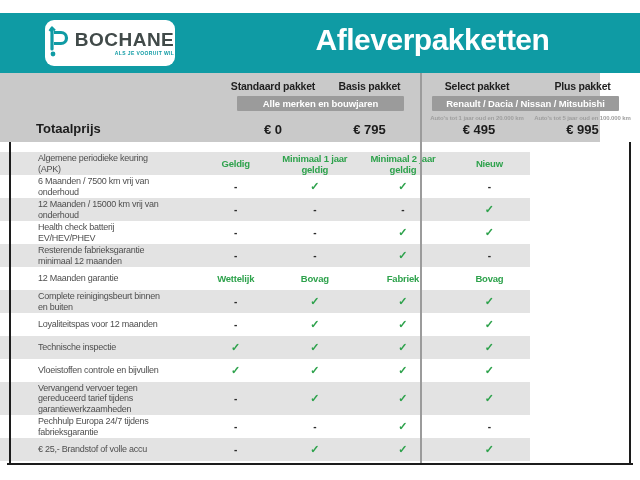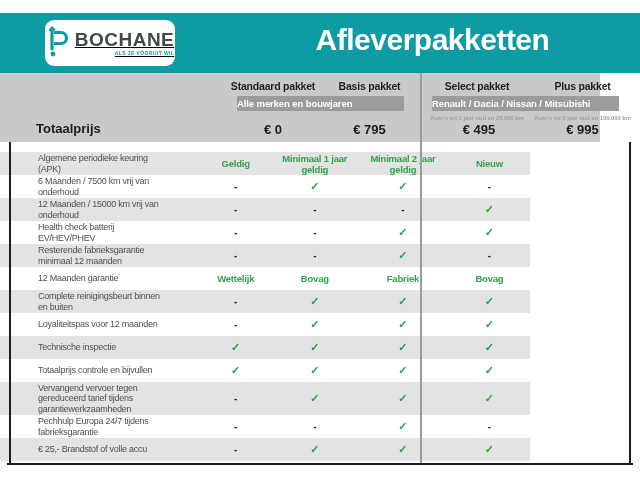--- a/index.html
+++ b/index.html
@@ -6,39 +6,39 @@
   body{
     width:640px;height:480px;position:relative;overflow:hidden;
     background:#ffffff;
     font-family:"Liberation Sans", sans-serif;
     -webkit-font-smoothing:antialiased;
   }
   
   .teal-bar{position:absolute;left:0;top:13px;width:640px;height:60px;background:#0f9ba4;}
   .logo-card{
     position:absolute;left:45px;top:7px;width:130px;height:46px;background:#ffffff;
-    border-radius:9px;display:flex;align-items:center;justify-content:center;gap:5px;text-decoration:underline;
+    border-radius:9px;display:flex;align-items:center;justify-content:center;gap:5px;
   }
   .logo-text-wrap{display:flex;flex-direction:column;align-items:flex-end;}
   .logo-name{font-size:19px;font-weight:bold;color:#414a49;letter-spacing:.5px;line-height:19px;}
   .logo-tagline{font-size:5px;font-weight:bold;color:#0f9ba4;letter-spacing:.4px;margin-top:1px;}
   .page-title{
     position:absolute;left:240px;right:15px;top:10px;text-align:center;
     color:#ffffff;font-size:30px;font-weight:bold;letter-spacing:-.5px;
   }
   
   .gray-zone{position:absolute;left:0;top:73px;width:600px;height:69px;background:#c9c9c9;}
   .colhead{position:absolute;top:7px;text-align:center;font-size:10.5px;font-weight:bold;color:#1f1f1f;letter-spacing:-.2px;}
   .colhead.std{left:228px;width:90px;}
   .colhead.basis{left:318px;width:103px;}
   .colhead.select{left:421px;width:112px;}
   .colhead.plus{left:533px;width:99px;}
   .badge{
     position:absolute;top:23px;height:15px;background:#9b9b9b;color:#ffffff;
-    font-size:9.5px;font-weight:bold;text-align:left;line-height:15px;border-radius:1px;letter-spacing:-.1px;
+    font-size:9.5px;font-weight:bold;text-align:center;line-height:15px;border-radius:1px;letter-spacing:-.1px;
   }
   .badge.left{left:237px;width:167px;}
   .badge.right{left:432px;width:187px;}
   .cond{position:absolute;top:42px;font-size:6px;font-weight:bold;color:#9e9e9e;text-align:center;letter-spacing:-.1px;}
   .cond.select{left:421px;width:112px;}
   .cond.plus{left:533px;width:99px;}
   .price-label{position:absolute;left:36px;top:48px;font-size:13px;font-weight:bold;color:#1c1c1c;text-align:center;}
   .price{position:absolute;top:49px;text-align:center;font-size:13px;font-weight:bold;color:#1c1c1c;}
   .price.p0{left:228px;width:90px;}
   .price.p1{left:318px;width:103px;}
@@ -164,21 +164,21 @@
       <div class="fcell c3 check">✓</div>
     </div>
     <div class="frow stripe">
       <div class="flabel">Technische inspectie</div>
       <div class="fcell c0 check">✓</div>
       <div class="fcell c1 check">✓</div>
       <div class="fcell c2 check">✓</div>
       <div class="fcell c3 check">✓</div>
     </div>
     <div class="frow plain">
-      <div class="flabel">Totaalprijs controle en bijvullen</div>
+      <div class="flabel">Vloeistoffen controle en bijvullen</div>
       <div class="fcell c0 check">✓</div>
       <div class="fcell c1 check">✓</div>
       <div class="fcell c2 check">✓</div>
       <div class="fcell c3 check">✓</div>
     </div>
     <div class="frow stripe tall">
       <div class="flabel">Vervangend vervoer tegen gereduceerd tarief tijdens garantiewerkzaamheden</div>
       <div class="fcell c0 dash">-</div>
       <div class="fcell c1 check">✓</div>
       <div class="fcell c2 check">✓</div>

